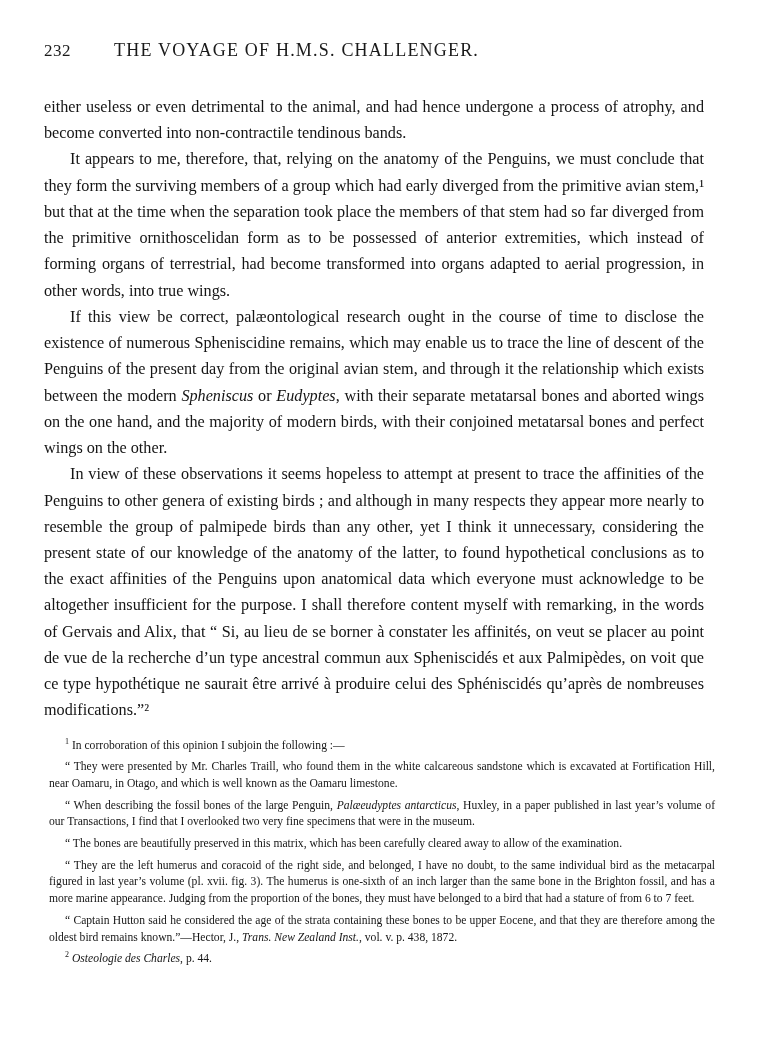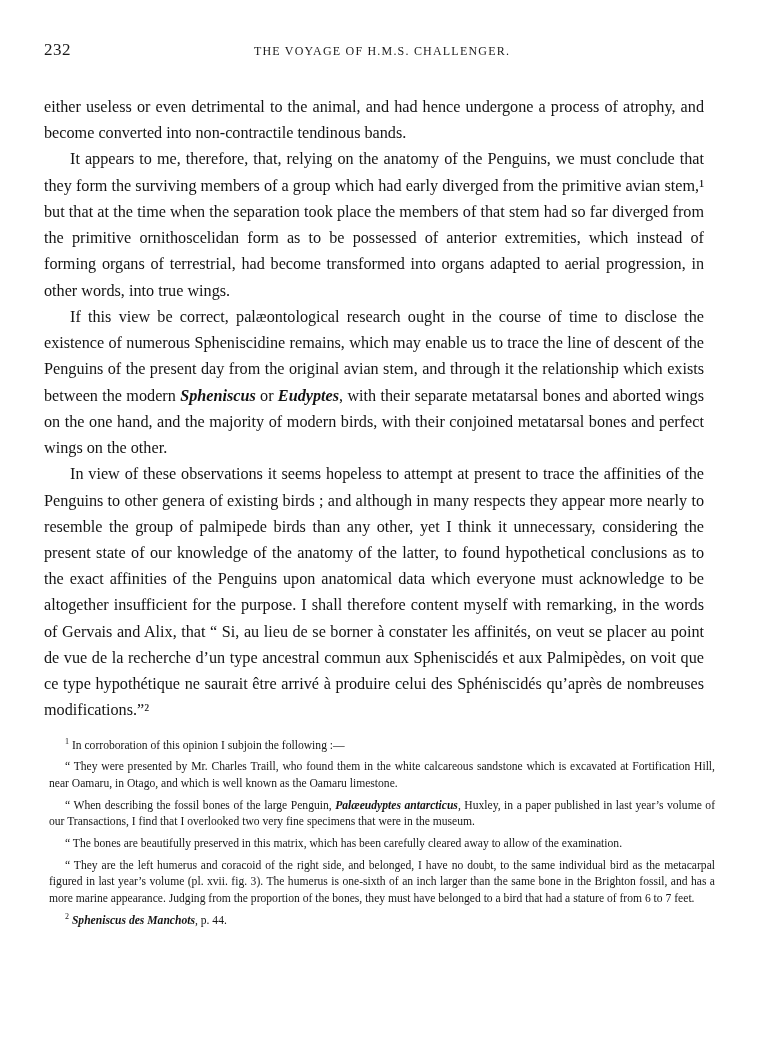--- a/index.html
+++ b/index.html
@@ -28,42 +28,40 @@
     margin-bottom: 24px;
   }
   .folio {
     font-size: 17px;
     font-weight: 400;
     letter-spacing: 0.5px;
     width: 70px;
   }
   .running-head {
     flex: 1;
-    text-align: center;
-    font-size: 12px;
+    font-size: 18px;
     letter-spacing: 1.2px;
     padding-right: 70px;
     white-space: nowrap;
   }
   .body-text {
     font-size: 16.2px;
     line-height: 1.62;
     text-align: justify;
     text-justify: inter-word;
     color: #141414;
   }
   .body-text p {
     margin: 0 16px 0 0;
   }
   .body-text p.indent {
     text-indent: 26px;
   }
   em {
     font-style: italic;
-    font-weight: bold;
   }
   .notes {
     margin-top: 14px;
     font-size: 11.6px;
     line-height: 1.44;
     text-align: justify;
     color: #151515;
   }
   .notes p {
     margin: 5px;
@@ -94,16 +92,17 @@
     <p class="indent">If this view be correct, palæontological research ought in the course of time to disclose the existence of numerous Spheniscidine remains, which may enable us to trace the line of descent of the Penguins of the present day from the original avian stem, and through it the relationship which exists between the modern <em>Spheniscus</em> or <em>Eudyptes</em>, with their separate metatarsal bones and aborted wings on the one hand, and the majority of modern birds, with their conjoined metatarsal bones and perfect wings on the other.</p>
     <p class="indent">In view of these observations it seems hopeless to attempt at present to trace the affinities of the Penguins to other genera of existing birds ; and although in many respects they appear more nearly to resemble the group of palmipede birds than any other, yet I think it unnecessary, considering the present state of our knowledge of the anatomy of the latter, to found hypothetical conclusions as to the exact affinities of the Penguins upon anatomical data which everyone must acknowledge to be altogether insufficient for the purpose.  I shall therefore content myself with remarking, in the words of Gervais and Alix, that “ Si, au lieu de se borner à constater les affinités, on veut se placer au point de vue de la recherche d’un type ancestral commun aux Spheniscidés et aux Palmipèdes, on voit que ce type hypothétique ne saurait être arrivé à produire celui des Sphéniscidés qu’après de nombreuses modifications.”²</p>
   </div>
 
   <div class="notes">
     <p><sup>1</sup> <span class="note-body">In corroboration of this opinion I subjoin the following :—</span></p>
     <p><span class="note-body">“ They were presented by Mr. Charles Traill, who found them in the white calcareous sandstone which is excavated at Fortification Hill, near Oamaru, in Otago, and which is well known as the Oamaru limestone.</span></p>
     <p><span class="note-body">“ When describing the fossil bones of the large Penguin, <em>Palæeudyptes antarcticus</em>, Huxley, in a paper published in last year’s volume of our Transactions, I find that I overlooked two very fine specimens that were in the museum.</span></p>
     <p><span class="note-body">“ The bones are beautifully preserved in this matrix, which has been carefully cleared away to allow of the examination.</span></p>
     <p><span class="note-body">“ They are the left humerus and coracoid of the right side, and belonged, I have no doubt, to the same individual bird as the metacarpal figured in last year’s volume (pl. xvii. fig. 3).  The humerus is one-sixth of an inch larger than the same bone in the Brighton fossil, and has a more marine appearance.  Judging from the proportion of the bones, they must have belonged to a bird that had a stature of from 6 to 7 feet.</span></p>
-    <p><sup>2</sup> <span class="note-body"><em>Spheniscus des Manchots</em>, p. 44.</span></p>
+    <p><span class="note-body">“ Captain Hutton said he considered the age of the strata containing these bones to be upper Eocene, and that they are therefore among the oldest bird remains known.”—Hector, J., <em>Trans. New Zealand Inst.</em>, vol. v. p. 438, 1872.</span></p>
+    <p><sup>2</sup> <span class="note-body"><em>Osteologie des Charles</em>, p. 44.</span></p>
   </div>
 
 </div>
 
 </body></html>

